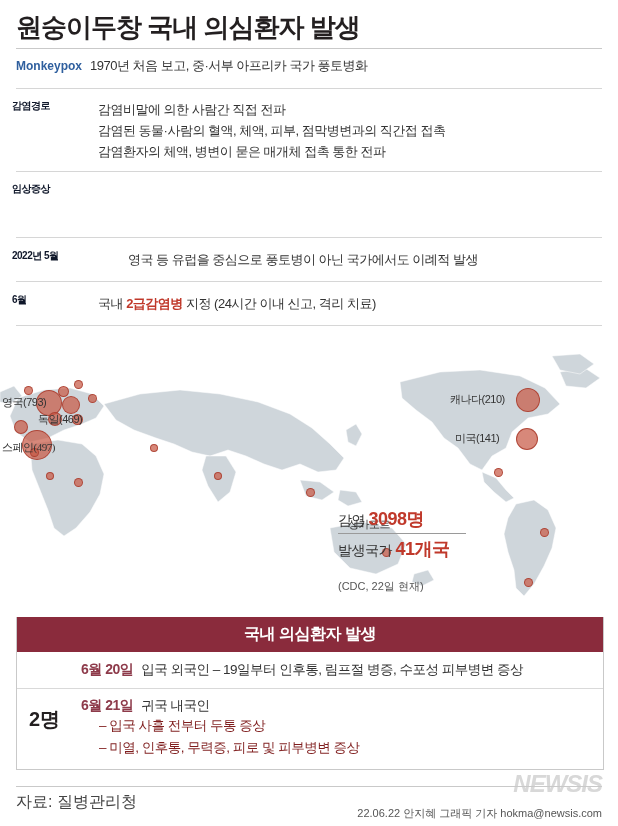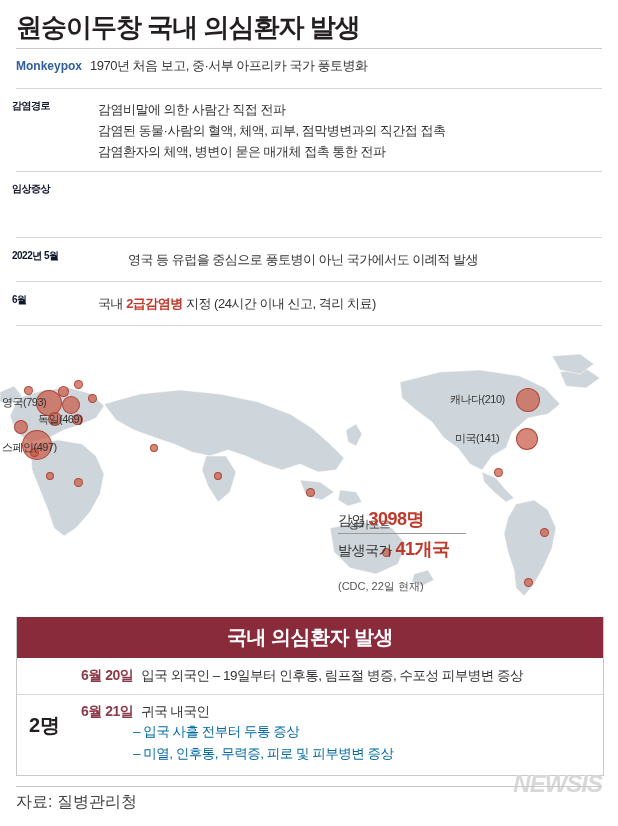--- a/index.html
+++ b/index.html
@@ -62,37 +62,37 @@
   .stat-note{font-size:11px;color:#555;margin-top:18px;}
   .stat-underline{width:128px;height:1px;background:#9a9a9a;margin:2px 0 3px 0;}
 
   
   .dom{
     position:absolute;left:16px;top:617px;width:586px;
     border:1px solid #c9c9c9;border-top:none;background:#fff;
   }
   .dom-head{
     background:#8a2b3c;color:#fff;text-align:center;
-    font-size:20px;font-weight:bold;padding:7px 9px;letter-spacing:-0.5px;
+    font-size:16px;font-weight:bold;padding:7px 9px;letter-spacing:-0.5px;
   }
   .dom-body{position:relative;padding:0;}
   .dom-r1{
     display:flex;align-items:center;border-bottom:1px solid #d9d9d9;
     padding:9px 0 9px 0;
   }
   .dom-count{
     position:absolute;left:12px;top:54px;font-size:20px;font-weight:bold;color:#231f20;
   }
   .dom-date{
     font-size:14px;font-weight:bold;color:#8d3a4a;letter-spacing:-0.5px;margin-left:64px;
     white-space:nowrap;
   }
   .dom-txt{font-size:13.5px;color:#333;letter-spacing:-0.5px;margin-left:8px;}
   .dom-r2{padding:8px 0 10px 0;}
-  .dom-sub{font-size:13.5px;color:#0369a1;letter-spacing:-0.5px;margin-left:116px;line-height:22px;}
+  .dom-sub{font-size:13.5px;color:#7f1d1d;letter-spacing:-0.5px;margin-left:82px;line-height:22px;}
 
   
   .src-rule{position:absolute;left:16px;top:786px;width:586px;height:1px;background:#c9c9c9;}
   .source{position:absolute;left:16px;top:792px;font-size:16px;color:#444;}
   .credit{position:absolute;right:16px;top:806px;font-size:11px;color:#555;}
   .logo{
     position:absolute;right:16px;top:770px;
     font-size:24px;font-weight:bold;font-style:italic;color:#d8d8d8;letter-spacing:-1px;
   }
 </style>
@@ -180,21 +180,21 @@
     <div class="dot" style="left:306px;top:136px;width:7px;height:7px;"></div>
     <div class="dot" style="left:382px;top:196px;width:7px;height:7px;"></div>
     <div class="dot" style="left:516px;top:36px;width:22px;height:22px;"></div>
     <div class="dot" style="left:516px;top:76px;width:20px;height:20px;"></div>
     <div class="dot" style="left:494px;top:116px;width:7px;height:7px;"></div>
     <div class="dot" style="left:540px;top:176px;width:7px;height:7px;"></div>
     <div class="dot" style="left:524px;top:226px;width:7px;height:7px;"></div>
 
     <div class="map-lbl" style="left:2px;top:43px;">영국(793)</div>
     <div class="map-lbl" style="left:38px;top:60px;">독일(469)</div>
-    <div class="map-lbl" style="left:2px;top:88px;">스페인(497)</div>
+    <div class="map-lbl" style="left:2px;top:88px;font-family:Liberation Serif, serif;">스페인(497)</div>
     <div class="map-lbl" style="left:348px;top:165px;">싱가포르</div>
     <div class="map-lbl" style="left:450px;top:40px;">캐나다(210)</div>
     <div class="map-lbl" style="left:455px;top:79px;">미국(141)</div>
 
     <div class="stat-box">
       <div class="stat-line">
         <span>감염</span>
         <span class="big">3098명</span>
       </div>
       <div class="stat-underline"></div>
@@ -221,14 +221,15 @@
         </div>
         <div class="dom-sub">– 입국 사흘 전부터 두통 증상</div>
         <div class="dom-sub">– 미열, 인후통, 무력증, 피로 및 피부병변 증상</div>
       </div>
     </div>
   </div>
 
   <div class="logo">NEWSIS</div>
   <div class="src-rule"></div>
   <div class="source">자료: 질병관리청</div>
+  <div class="credit">22.06.22 안지혜 그래픽 기자 hokma@newsis.com</div>
 
 </div>
 
 </body></html>

